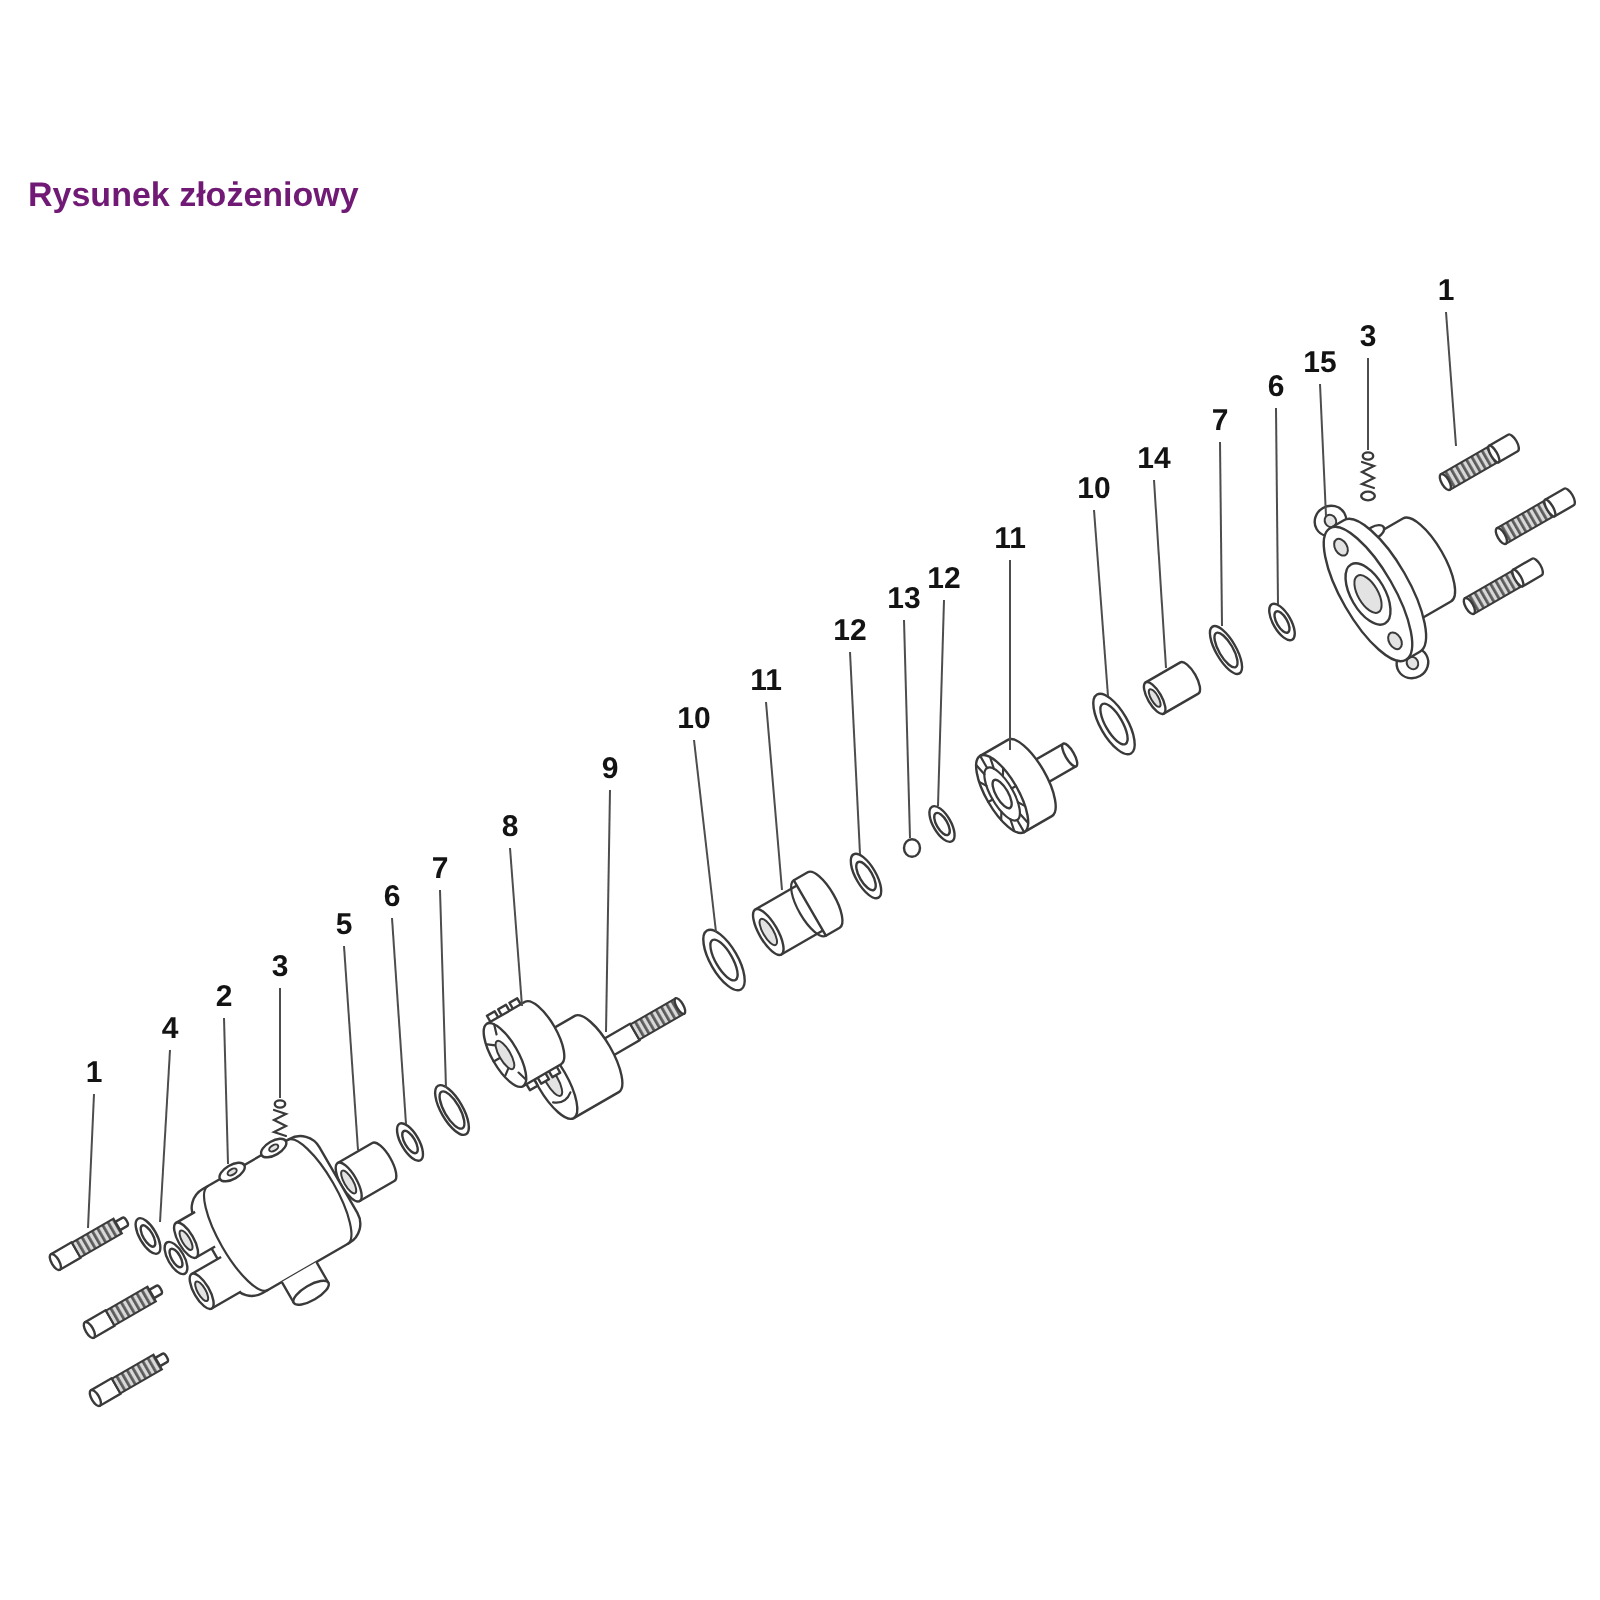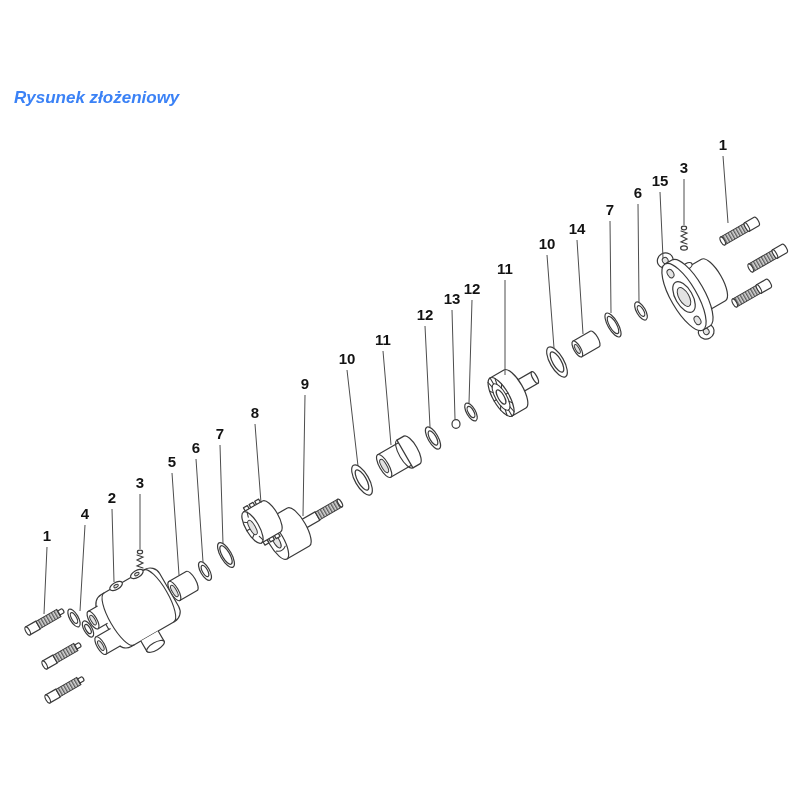--- a/index.html
+++ b/index.html
@@ -1,18 +1,18 @@
 <!DOCTYPE html>
 <html><head>
 <meta charset="utf-8">
 <style>
   html,body{margin:0;padding:0;background:#fff;}
   #canvas{position:relative;width:800px;height:800px;background:#fff;overflow:hidden;
           font-family:"Liberation Sans",sans-serif;}
-  .title{position:absolute;left:14px;top:88px;font-size:17px;font-weight:700;color:#3b82f6;font-style:italic;}
+  .title{position:absolute;left:14px;top:88px;font-size:17px;font-weight:700;color:#701a75;}
   svg{position:absolute;left:0;top:0;}
   .p{fill:#ffffff;stroke:#3a3a3a;stroke-width:1.2;stroke-linejoin:round;}
   .ln{fill:none;stroke:#3a3a3a;stroke-width:1.1;stroke-linecap:round;}
   .shade{fill:#e3e3e3;stroke:#3a3a3a;stroke-width:1;}
   .thr{stroke:#3a3a3a;stroke-width:1;}
   .leader{stroke:#4d4d4d;stroke-width:1;}
   .callout{font-family:"Liberation Sans",sans-serif;font-weight:700;font-size:15px;
            fill:#131313;text-anchor:middle;}
 </style>
 </head>

